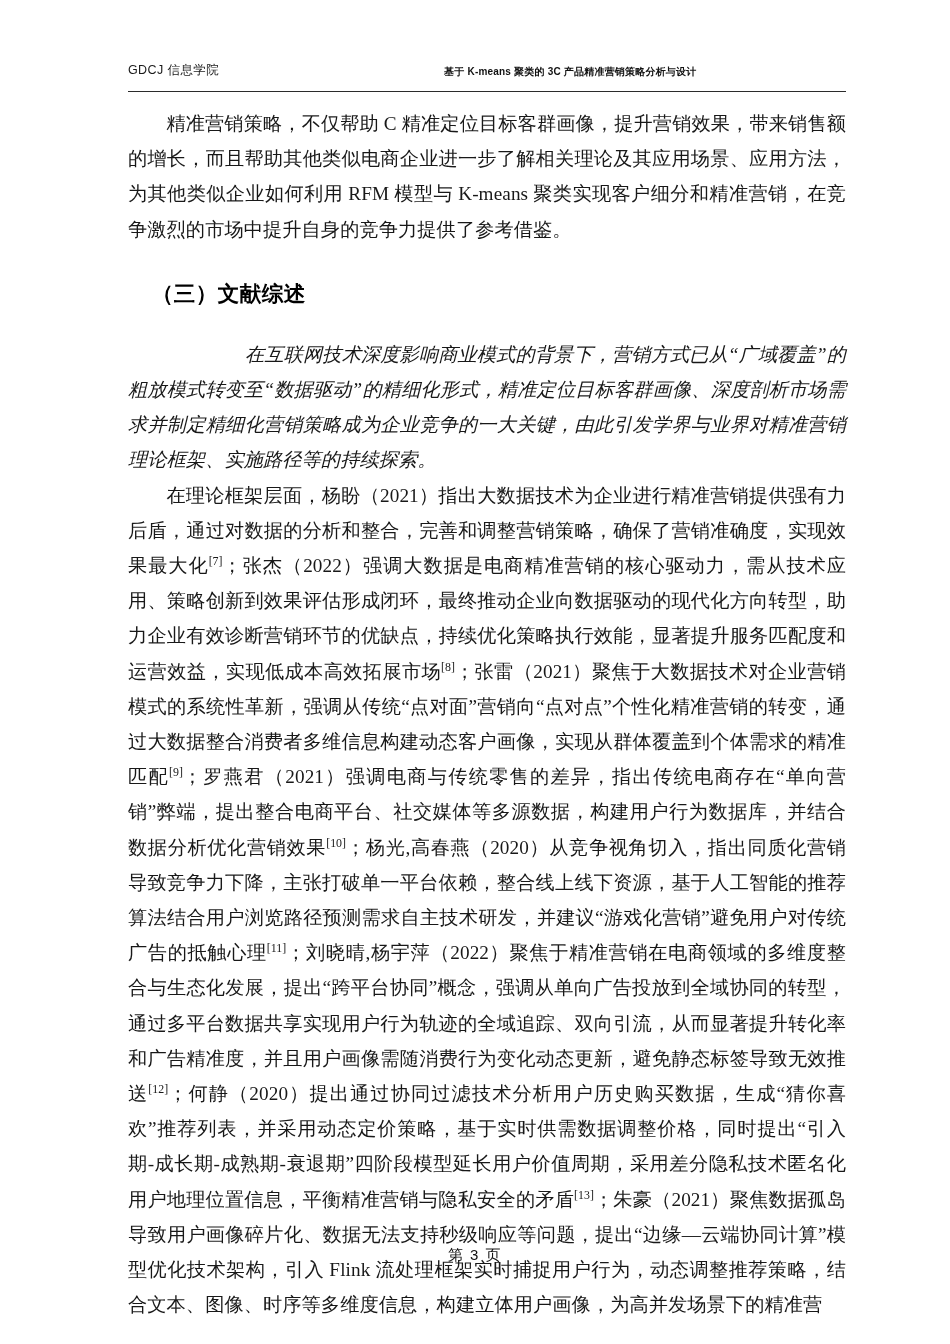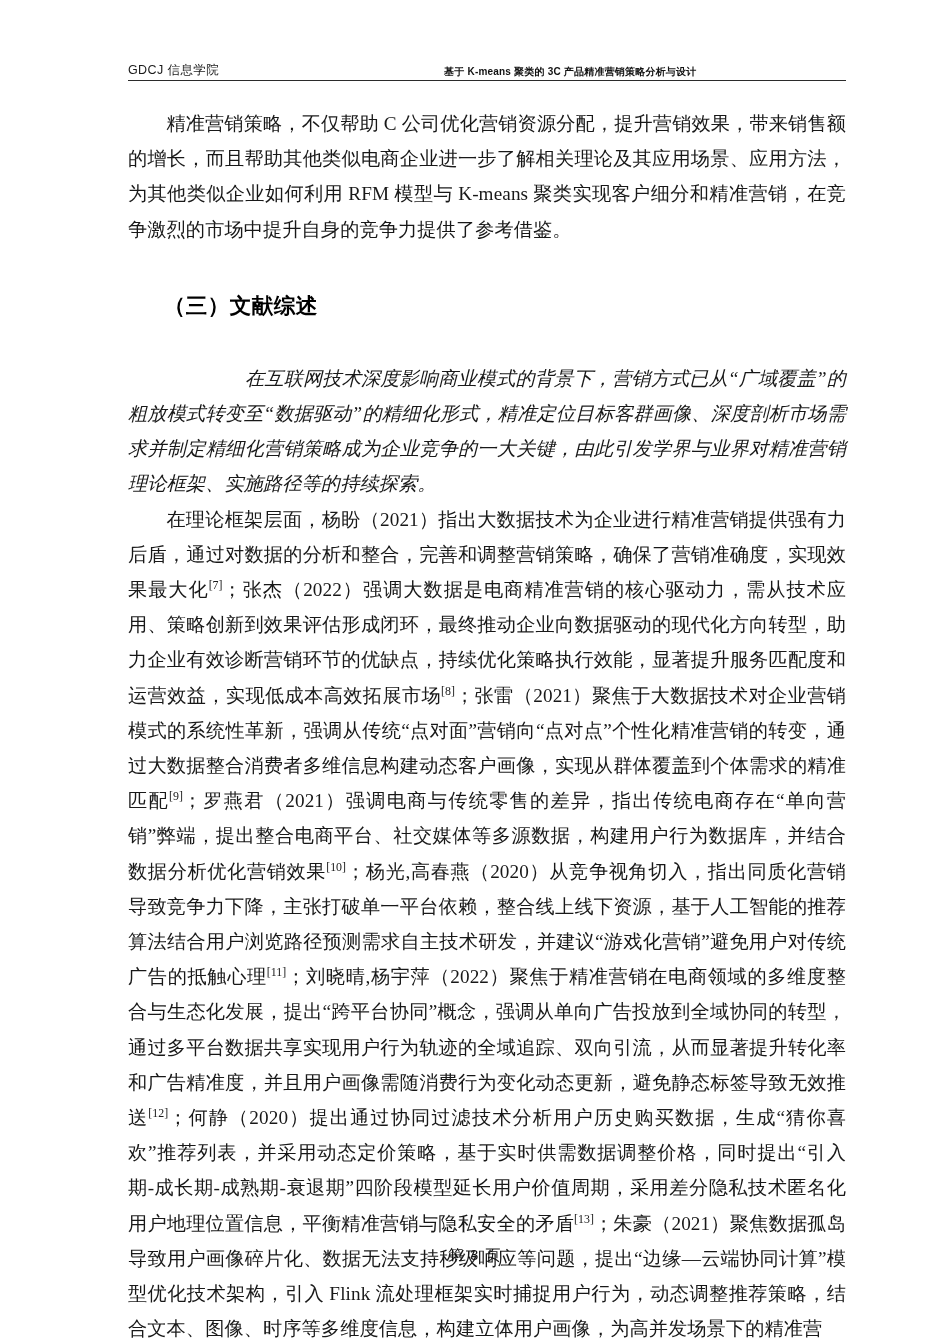--- a/index.html
+++ b/index.html
@@ -27,21 +27,21 @@
   
   .page-header {
     position: absolute;
     left: 128px;
     top: 62px;
     width: 718px;
     display: flex;
     align-items: flex-end;
     justify-content: flex-start;
     border-bottom: 1.6px solid #2b2b2b;
-    padding-bottom: 1px;
+    padding-bottom: 12px;
     box-sizing: border-box;
   }
   .header-left {
     font-family: "Liberation Sans", "DejaVu Sans", sans-serif;
     font-size: 12.5px;
     letter-spacing: 0.4px;
     color: #1a1a1a;
     white-space: nowrap;
   }
   .header-right {
@@ -70,21 +70,21 @@
     text-justify: inter-ideograph;
     letter-spacing: 0.1px;
     color: #181818;
     font-family: "Liberation Serif", "DejaVu Serif", serif;
   }
   p.para.indent2 { text-indent: 2em; }
   p.para.indent6 { text-indent: 6.1em; font-style: italic; }
 
   
   h2.section-heading {
-    margin: 12px;
+    margin: 0;
     font-size: 21.5px;
     font-weight: bold;
     line-height: 34px;
     letter-spacing: 0.5px;
     font-family: "Liberation Sans", "DejaVu Sans", sans-serif;
     color: #000;
     text-indent: 1.1em;
   }
 
   .gap-before-heading { height: 30px; }
@@ -115,21 +115,21 @@
 
 <div class="page">
 
   <div class="page-header">
     <span class="header-left">GDCJ 信息学院</span>
     <span class="header-right">基于 K-means 聚类的 3C 产品精准营销策略分析与设计</span>
   </div>
 
   <div class="content">
 
-    <p class="para indent2">精准营销策略，不仅帮助 C 公司优化营销资源分配，提升营销效果，带来销售额的增长，而且帮助其他类似电商企业进一步了解相关理论及其应用场景、应用方法，为其他类似企业如何利用 RFM 模型与 K-means 聚类实现客户细分和精准营销，在竞争激烈的市场中提升自身的竞争力提供了参考借鉴。</p>
+    <p class="para indent2">精准营销策略，不仅帮助 C 精准定位目标客群画像，提升营销效果，带来销售额的增长，而且帮助其他类似电商企业进一步了解相关理论及其应用场景、应用方法，为其他类似企业如何利用 RFM 模型与 K-means 聚类实现客户细分和精准营销，在竞争激烈的市场中提升自身的竞争力提供了参考借鉴。</p>
 
     <div class="gap-before-heading"></div>
 
     <h2 class="section-heading">（三）文献综述</h2>
 
     <div class="gap-after-heading"></div>
 
     <p class="para indent6">在互联网技术深度影响商业模式的背景下，营销方式已从“广域覆盖”的粗放模式转变至“数据驱动”的精细化形式，精准定位目标客群画像、深度剖析市场需求并制定精细化营销策略成为企业竞争的一大关键，由此引发学界与业界对精准营销理论框架、实施路径等的持续探索。</p>
 
     <p class="para indent2">

